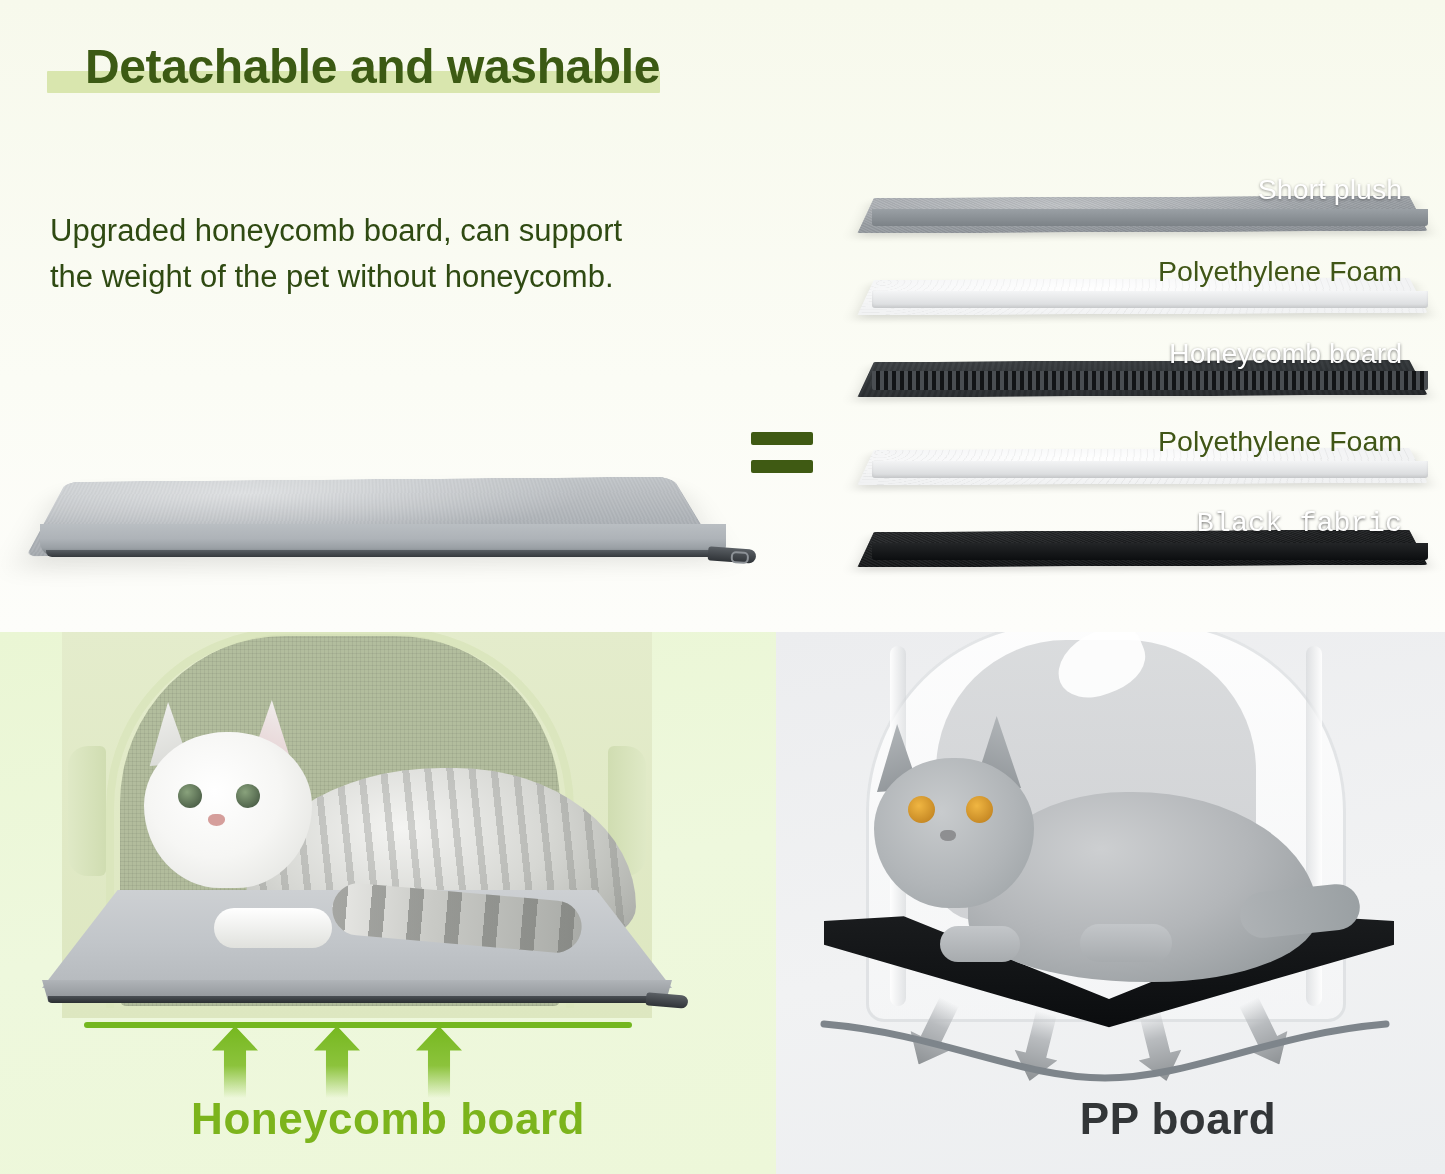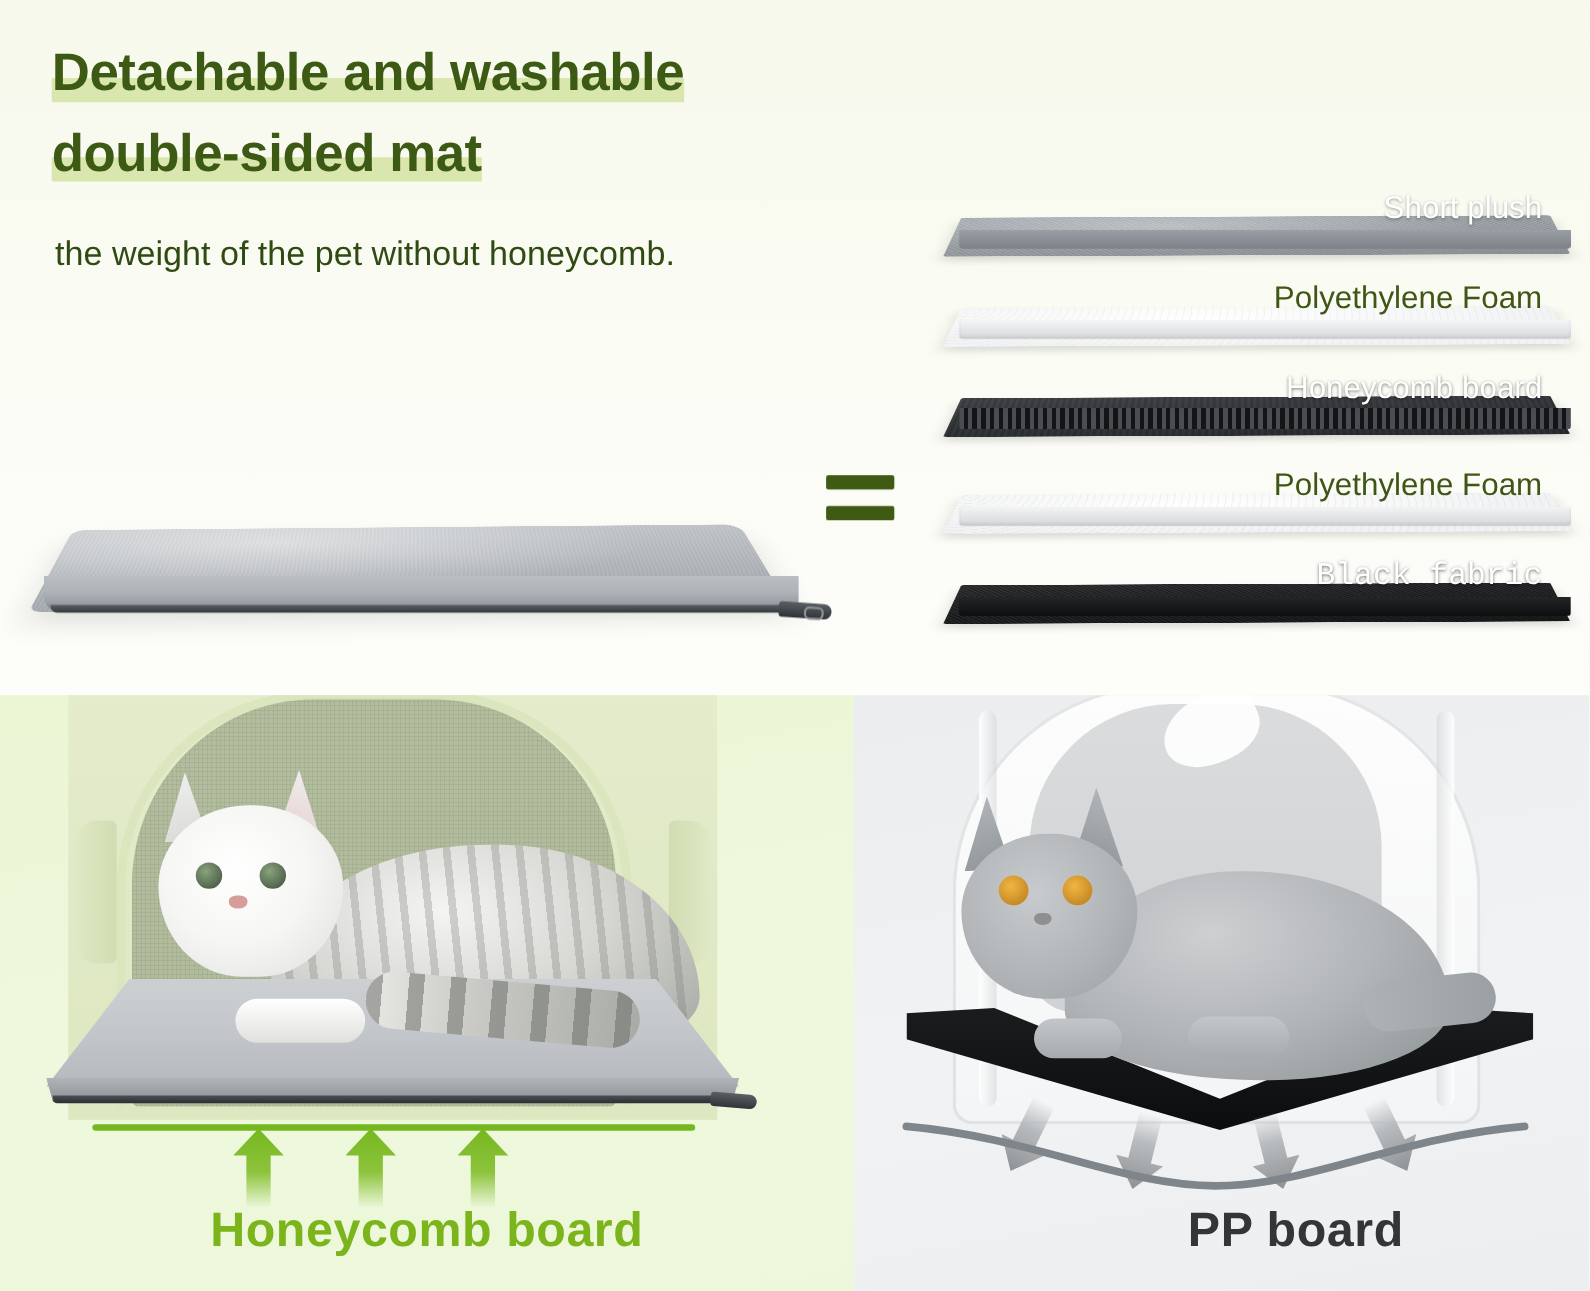--- a/index.html
+++ b/index.html
@@ -14,21 +14,21 @@
   
   .top-section { position:absolute; left:0; top:0; width:1445px; height:632px;
                  background:linear-gradient(180deg,#f7f9ec 0%,#fbfcf5 60%,#fdfdfa 100%); }
 
   .headline { position:absolute; left:47px; top:38px; width:840px; }
   .headline-line { position:relative; display:inline-block; margin-bottom:8px; }
   .headline-line .hl-bar { position:absolute; left:0; right:0; bottom:4px; height:22px;
         background:#d9e6ae; z-index:0; border-radius:1px; }
   .headline-line .hl-text { position:relative; z-index:1; display:block;
         font-size:48px; font-weight:bold; color:#3c5a14; line-height:1.22;
-        letter-spacing:-0.4px; white-space:nowrap; }
+        letter-spacing:-0.4px; white-space:nowrap;margin-left:38px; }
   .headline-line.l2 { margin-top:6px; }
 
   .subcopy { position:absolute; left:50px; top:208px; width:760px;
              font-size:31px; line-height:1.48; color:#2f4a12; }
   .subcopy span { display:block; white-space:nowrap; }
 
   
   .mat-wrap { position:absolute; left:18px; top:398px; width:740px; height:190px; }
   .mat-body {
     position:absolute; left:10px; top:5px; width:690px; height:150px;
@@ -266,27 +266,24 @@
 
 <div class="page">
 
   <div class="top-section">
 
     <div class="headline">
       <div class="headline-line l1">
         <span class="hl-bar"></span>
         <span class="hl-text">Detachable and washable</span>
       </div>
-      <div class="headline-line l2">
-        <span class="hl-bar"></span>
-        <span class="hl-text">double-sided mat</span>
-      </div>
     </div>
 
     <div class="subcopy">
+      <span>Upgraded honeycomb board, can support</span>
       <span>the weight of the pet without honeycomb.</span>
     </div>
 
     <div class="mat-wrap">
       <div class="mat-body"></div>
       <div class="mat-front"></div>
       <div class="mat-zipline"></div>
       <div class="zip-pull"></div>
     </div>
 

